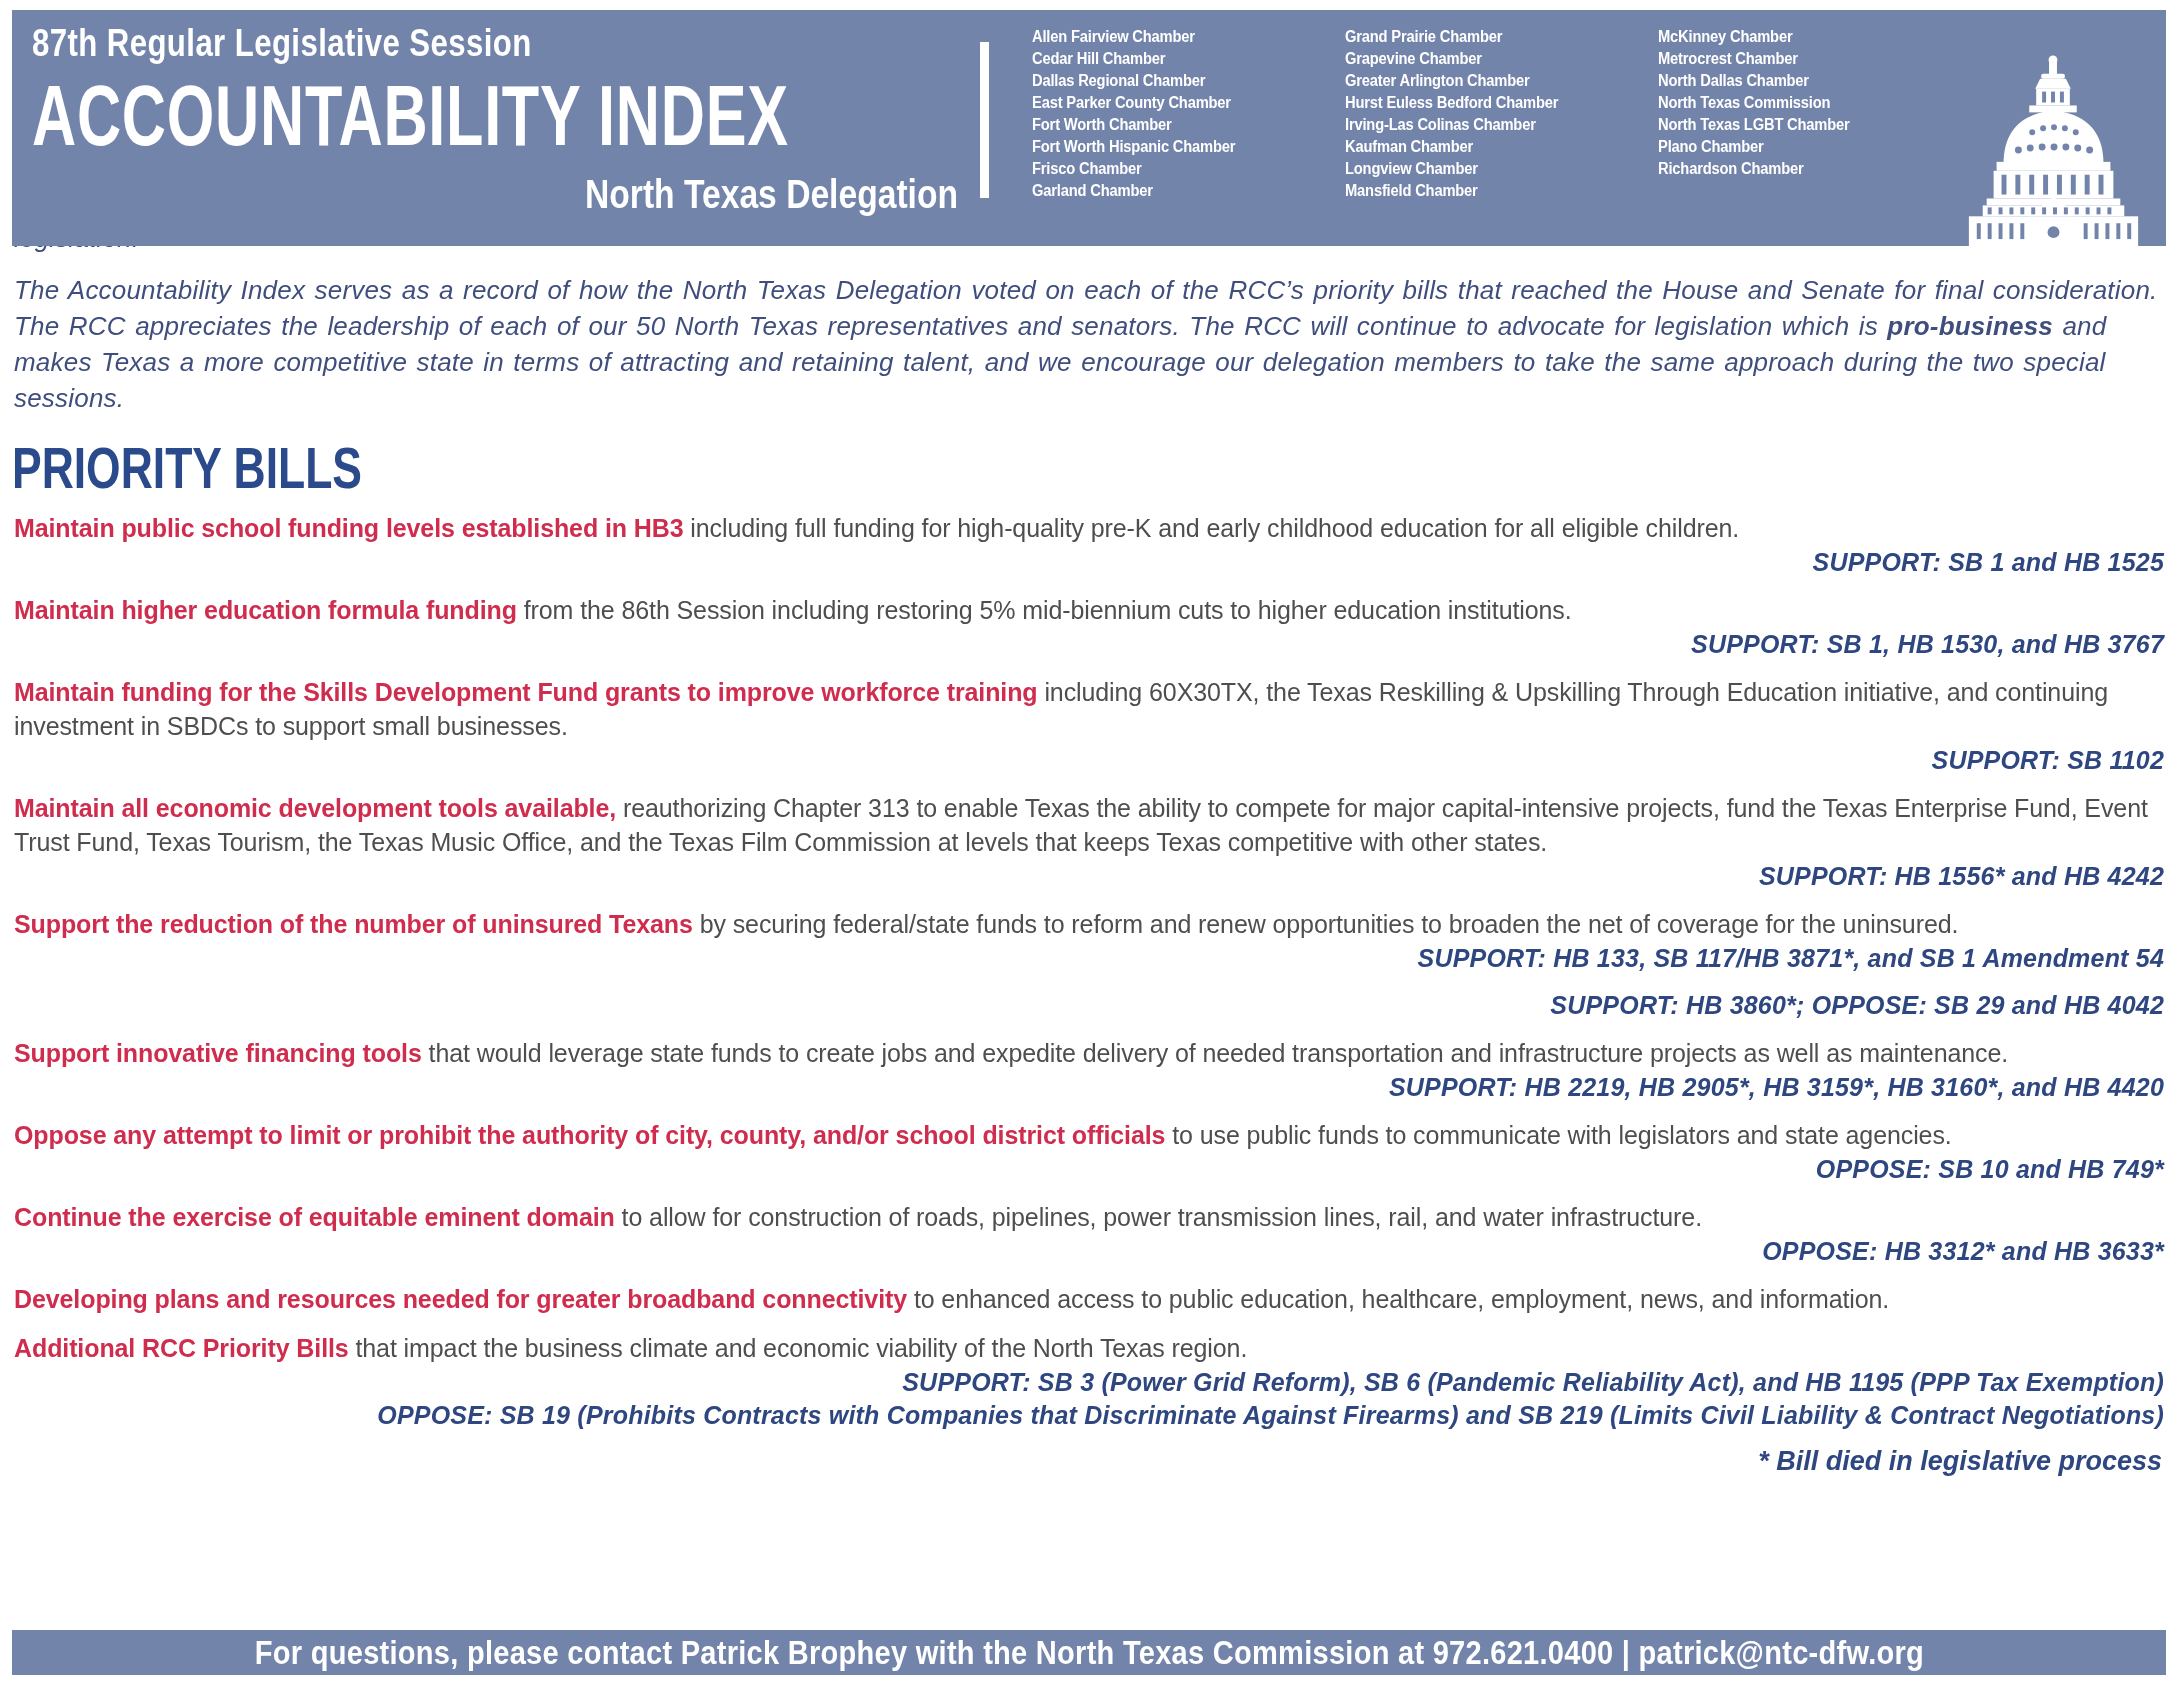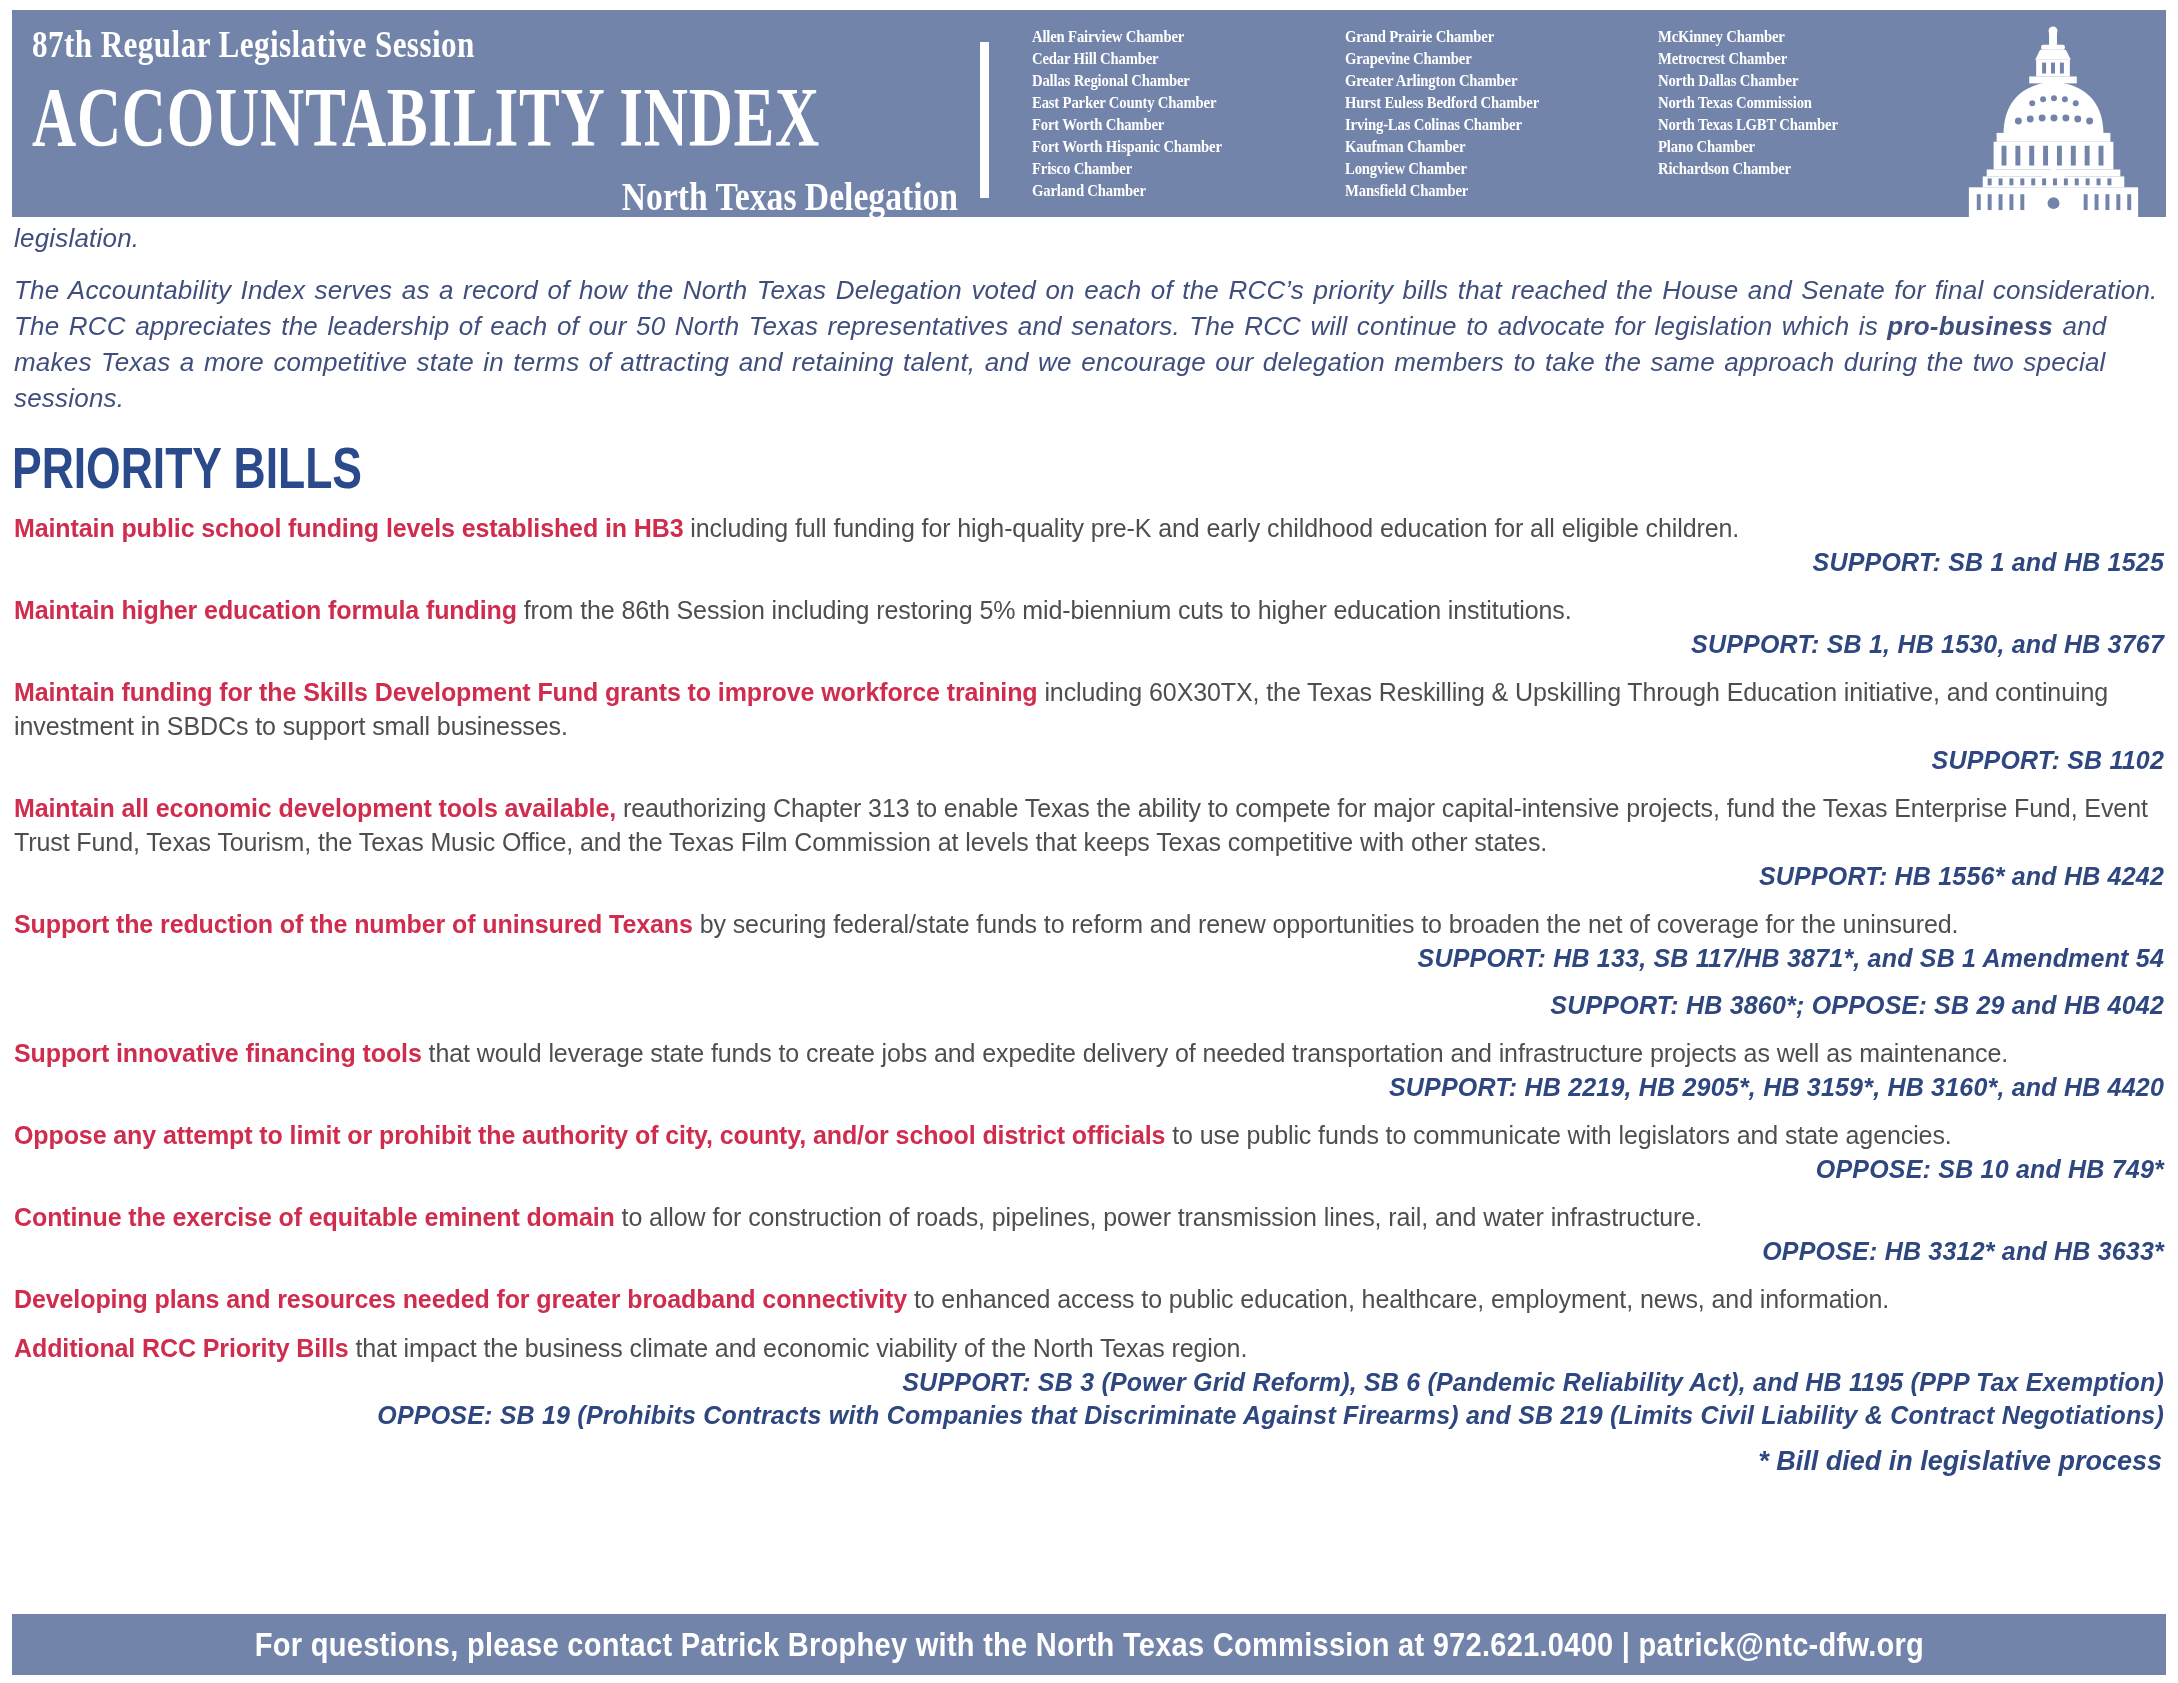--- a/index.html
+++ b/index.html
@@ -9,21 +9,21 @@
     --action_navy:#2E4780;
     --body_gray:#4E4E50;
     --intro_blue:#3F4E7D;
     --white:#FFFFFF;
   }
   *{box-sizing:border-box;}
   html,body{margin:0;padding:0;background:#fff;}
   body{width:2178px;height:1683px;font-family:"Liberation Sans",sans-serif;position:relative;overflow:hidden;}
 
   
-  .header{position:absolute;left:12px;right:12px;top:10px;height:207px;background:var(--band);font-family:Liberation Serif, serif;}
+  .header{position:absolute;left:12px;right:12px;top:10px;height:236px;background:var(--band);}
   .titleblock{position:absolute;left:20px;top:12px;width:926px;color:#fff;}
   .session{font-size:38px;font-weight:bold;white-space:nowrap;transform:scaleX(0.82);transform-origin:left top;letter-spacing:0.5px;}
   .bigtitle{font-size:85px;font-weight:bold;white-space:nowrap;transform:scaleX(0.72);transform-origin:left top;margin-top:2px;letter-spacing:1px;}
   .subtitle{font-size:41px;font-weight:bold;white-space:nowrap;text-align:right;transform:scaleX(0.82);transform-origin:right top;margin-top:6px;}
   .divider{position:absolute;left:968px;top:32px;width:9px;height:156px;background:#fff;}
   .chamber-col{position:absolute;top:16px;color:#fff;font-size:16px;font-weight:bold;line-height:22px;letter-spacing:-0.2px;transform:scaleX(0.92);transform-origin:left top;white-space:nowrap;}
   .col1{left:1020px;} .col2{left:1333px;} .col3{left:1646px;}
   .dome{position:absolute;right:6px;bottom:0;width:213px;height:193px;}
   .win{fill:var(--band);}
 
@@ -36,21 +36,21 @@
   .ph{color:var(--heading_navy);font-size:57px;font-weight:bold;white-space:nowrap;transform:scaleX(0.78);transform-origin:left top;margin:24px 0 14px 12px;line-height:1;}
   .bills{margin:0 14px;}
   .bill{margin-bottom:15px;}
   .bill-text{font-size:25px;line-height:34px;color:var(--body_gray);letter-spacing:-0.1px;}
   .bill-text .lead{color:var(--red);font-weight:bold;}
   .action{font-size:25px;line-height:32px;color:var(--action_navy);font-weight:bold;font-style:italic;letter-spacing:0.2px;margin-top:1px;text-align:right;}
 
   .footnote{text-align:right;color:var(--action_navy);font-weight:bold;font-style:italic;font-size:27px;margin:14px 16px 0 0;padding-left:37px;}
 
   
-  .footer{position:absolute;left:12px;right:12px;bottom:8px;height:61px;background:var(--band);display:flex;align-items:center;justify-content:center;}
+  .footer{position:absolute;left:12px;right:12px;bottom:8px;height:45px;background:var(--band);display:flex;align-items:center;justify-content:center;}
   .footer-text{color:#fff;font-weight:bold;font-size:33px;white-space:nowrap;transform:scaleX(0.88);letter-spacing:0.3px;}
 </style>
 </head>
 <body>
 
 <div class="header">
   <div class="titleblock">
     <div class="session">87th Regular Legislative Session</div>
     <div class="bigtitle">ACCOUNTABILITY INDEX</div>
     <div class="subtitle">North Texas Delegation</div>

